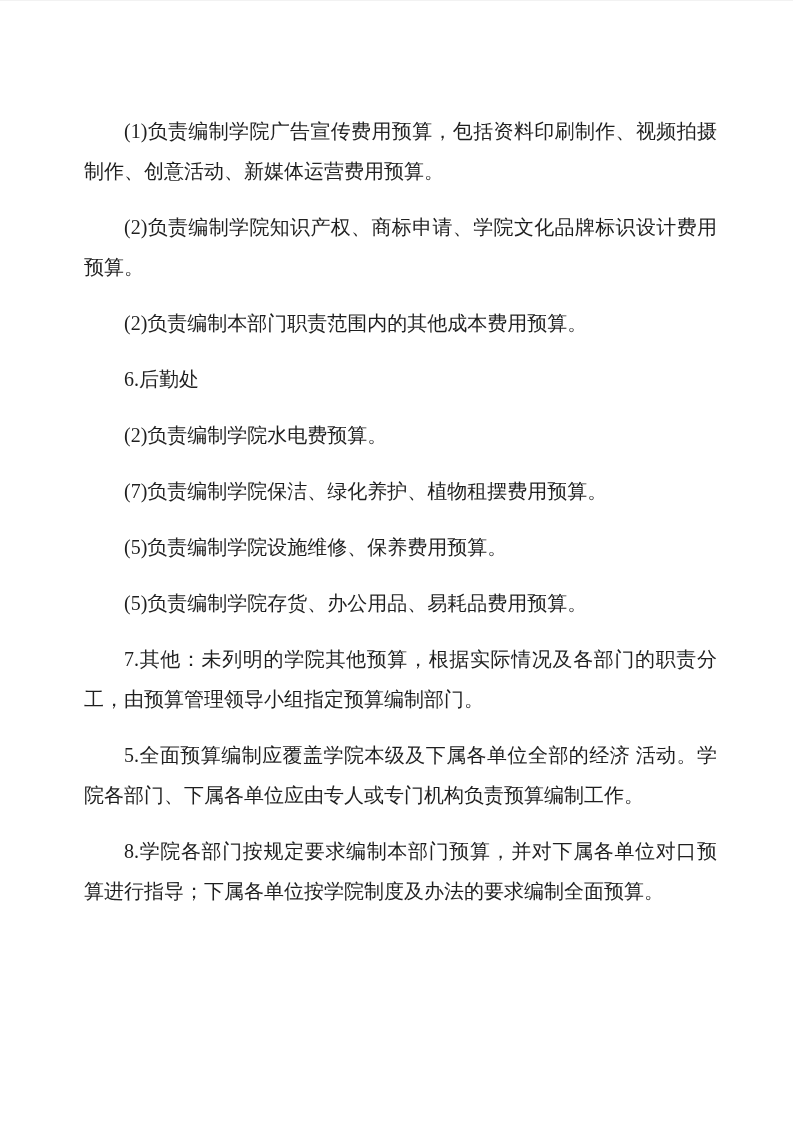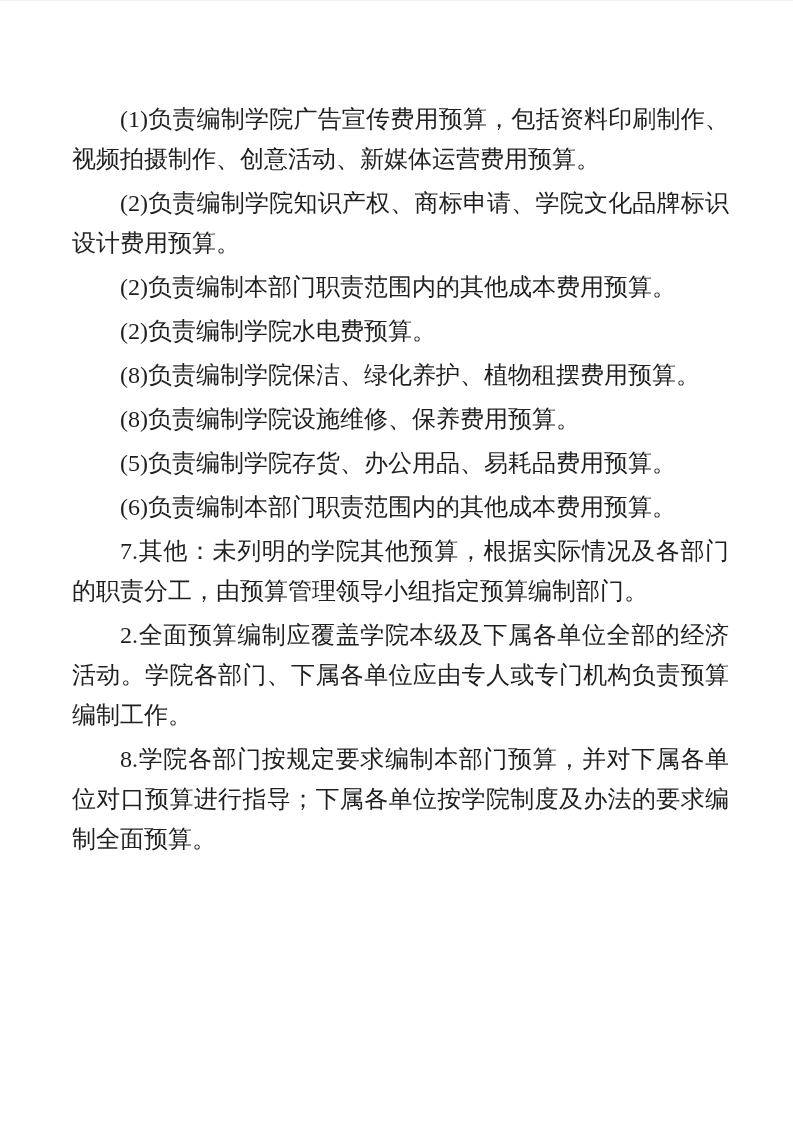--- a/index.html
+++ b/index.html
@@ -19,23 +19,23 @@
     border-top: 1px solid #f2f2f2;
   }
   .content {
     position: absolute;
     top: 94px;
     left: 68px;
     width: 665px;
     color: #1f1f1f;
   }
   p.body {
-    margin: 4px;
+    margin: 16px;
     font-family: "Liberation Serif", "DejaVu Serif", serif;
-    font-size: 24px;
+    font-size: 20px;
     line-height: 40px;
     text-align: justify;
     text-justify: inter-character;
     text-indent: 2em;
     word-break: break-all;
     color: #1f1f1f;
   }
   h2.chapter {
     margin: 10px 0 6px 0;
     font-family: "Liberation Sans", "DejaVu Sans", sans-serif;
@@ -56,28 +56,28 @@
 </head>
 <body>
 
 <div class="page">
   <div class="content">
 
     <p class="body">(1)负责编制学院广告宣传费用预算，包括资料印刷制作、视频拍摄制作、创意活动、新媒体运营费用预算。</p>
     <p class="body">(2)负责编制学院知识产权、商标申请、学院文化品牌标识设计费用预算。</p>
     <p class="body">(2)负责编制本部门职责范围内的其他成本费用预算。</p>
 
+    <p class="body">6.后勤处</p>
 
     <p class="body">(2)负责编制学院水电费预算。</p>
-    <p class="body">(8)负责编制学院保洁、绿化养护、植物租摆费用预算。</p>
-    <p class="body">(8)负责编制学院设施维修、保养费用预算。</p>
+    <p class="body">(7)负责编制学院保洁、绿化养护、植物租摆费用预算。</p>
+    <p class="body">(5)负责编制学院设施维修、保养费用预算。</p>
     <p class="body">(5)负责编制学院存货、办公用品、易耗品费用预算。</p>
-    <p class="body">(6)负责编制本部门职责范围内的其他成本费用预算。</p>
 
     <p class="body">7.其他：未列明的学院其他预算，根据实际情况及各部门的职责分工，由预算管理领导小组指定预算编制部门。</p>
 
 
 
-    <p class="body">2.全面预算编制应覆盖学院本级及下属各单位全部的经济 活动。学院各部门、下属各单位应由专人或专门机构负责预算编制工作。</p>
+    <p class="body">5.全面预算编制应覆盖学院本级及下属各单位全部的经济 活动。学院各部门、下属各单位应由专人或专门机构负责预算编制工作。</p>
     <p class="body">8.学院各部门按规定要求编制本部门预算，并对下属各单位对口预算进行指导；下属各单位按学院制度及办法的要求编制全面预算。</p>
 
   </div>
 </div>
 
 </body></html>

